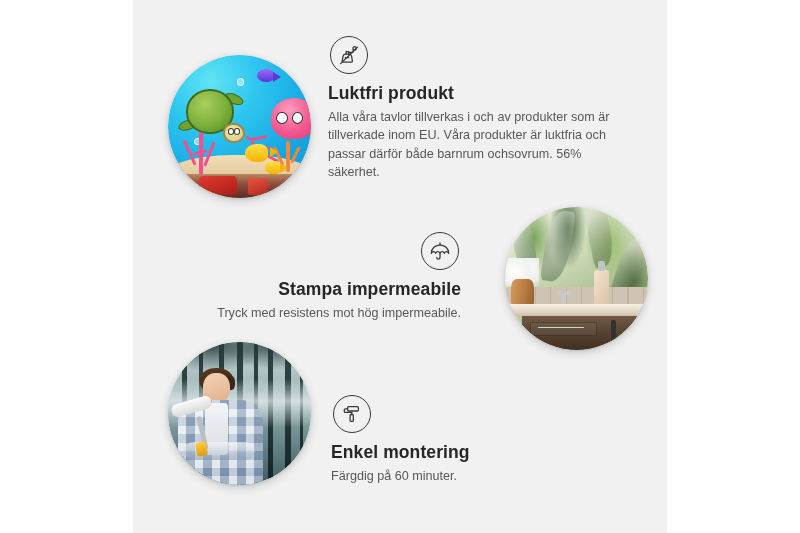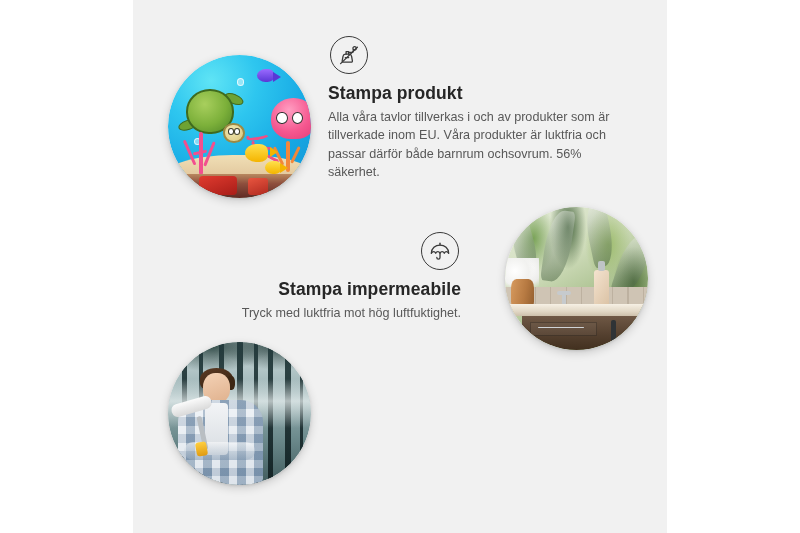--- a/index.html
+++ b/index.html
@@ -395,35 +395,35 @@
       <div class="icon-circle">
         <svg width="24" height="24" viewBox="0 0 24 24" fill="none" stroke="#3a3a3a" stroke-width="1.3" stroke-linecap="round" stroke-linejoin="round">
           <path d="M6.2 19.2h8.1c.7 0 1.2-.6 1.1-1.3l-.8-4.6c-.2-1.2-1.2-2.1-2.4-2.1H8.4c-1.2 0-2.2.9-2.4 2.1l-.8 4.6c-.1.7.4 1.3 1 1.3z"></path>
           <path d="M9.1 11.2V8.6h2.5v2.6"></path>
           <path d="M11.6 9.5h3.1c.9 0 1.6-.7 1.6-1.6V6.6"></path>
           <circle cx="17.6" cy="5.3" r="1.7"></circle>
           <path d="M8.3 14.6h3.4"></path>
           <line x1="3.6" y1="20.6" x2="20.4" y2="4.2"></line>
         </svg>
       </div>
-      <div class="f-title">Stampa produkt</div>
+      <div class="f-title">Luktfri produkt</div>
       <p class="f-desc">Alla våra tavlor tillverkas i och av produkter som är tillverkade inom EU. Våra produkter är luktfria och passar därför både barnrum ochsovrum. 56% säkerhet.</p>
     </div>
 
     <div class="feature" id="feature-waterproof">
       <div class="icon-circle">
         <svg width="24" height="24" viewBox="0 0 24 24" fill="none" stroke="#3a3a3a" stroke-width="1.3" stroke-linecap="round" stroke-linejoin="round">
           <path d="M3.4 14.2c0-4.8 3.9-8.1 8.6-8.1s8.6 3.3 8.6 8.1"></path>
           <path d="M3.4 14.2c1.4-2 3.3-2 4.3 0 1-2 3.3-2 4.3 0 1-2 3.3-2 4.3 0 1-2 2.9-2 4.3 0"></path>
           <path d="M12 6.1V4.2"></path>
           <path d="M12 14.2v4.3a1.6 1.6 0 0 1-3.2 0"></path>
         </svg>
       </div>
       <div class="f-title">Stampa impermeabile</div>
-      <p class="f-desc">Tryck med luktfria mot hög luftfuktighet.</p>
+      <p class="f-desc">Tryck med resistens mot hög impermeabile.</p>
     </div>
 
     <div class="photo" id="photo-bathroom">
       <div class="inner">
         <div class="bath-wall"></div>
         <div class="bath-leaf" style="left:28%;top:2%;width:18%;height:50%;transform:rotate(8deg)"></div>
         <div class="bath-leaf" style="left:58%;top:-4%;width:16%;height:46%;transform:rotate(-12deg)"></div>
         <div class="bath-leaf" style="left:80%;top:18%;width:18%;height:44%;transform:rotate(18deg)"></div>
         <div class="bath-leaf" style="left:6%;top:8%;width:15%;height:40%;transform:rotate(-16deg)"></div>
         <div class="bath-tile"></div>
@@ -460,15 +460,27 @@
           <div class="body"></div>
           <div class="shirt"></div>
           <div class="arms"></div>
           <div class="roller-h"></div>
           <div class="roller-s"></div>
           <div class="roller-g"></div>
         </div>
       </div>
     </div>
 
+    <div class="feature" id="feature-assembly">
+      <div class="icon-circle">
+        <svg width="24" height="24" viewBox="0 0 24 24" fill="none" stroke="#3a3a3a" stroke-width="1.3" stroke-linecap="round" stroke-linejoin="round">
+          <rect x="7.6" y="4.6" width="10.8" height="4.4" rx="1.1"></rect>
+          <path d="M7.6 6.8H5.3a1 1 0 0 0-1 1v1.6a1 1 0 0 0 1 1h6.4"></path>
+          <path d="M11.7 10.4v2.1"></path>
+          <rect x="10.1" y="12.5" width="3.2" height="6.9" rx="1"></rect>
+        </svg>
+      </div>
+      <div class="f-title">Enkel montering</div>
+      <p class="f-desc">Färgdig på 60 minuter.</p>
+    </div>
 
   </div>
 </div>
 
 </body></html>

